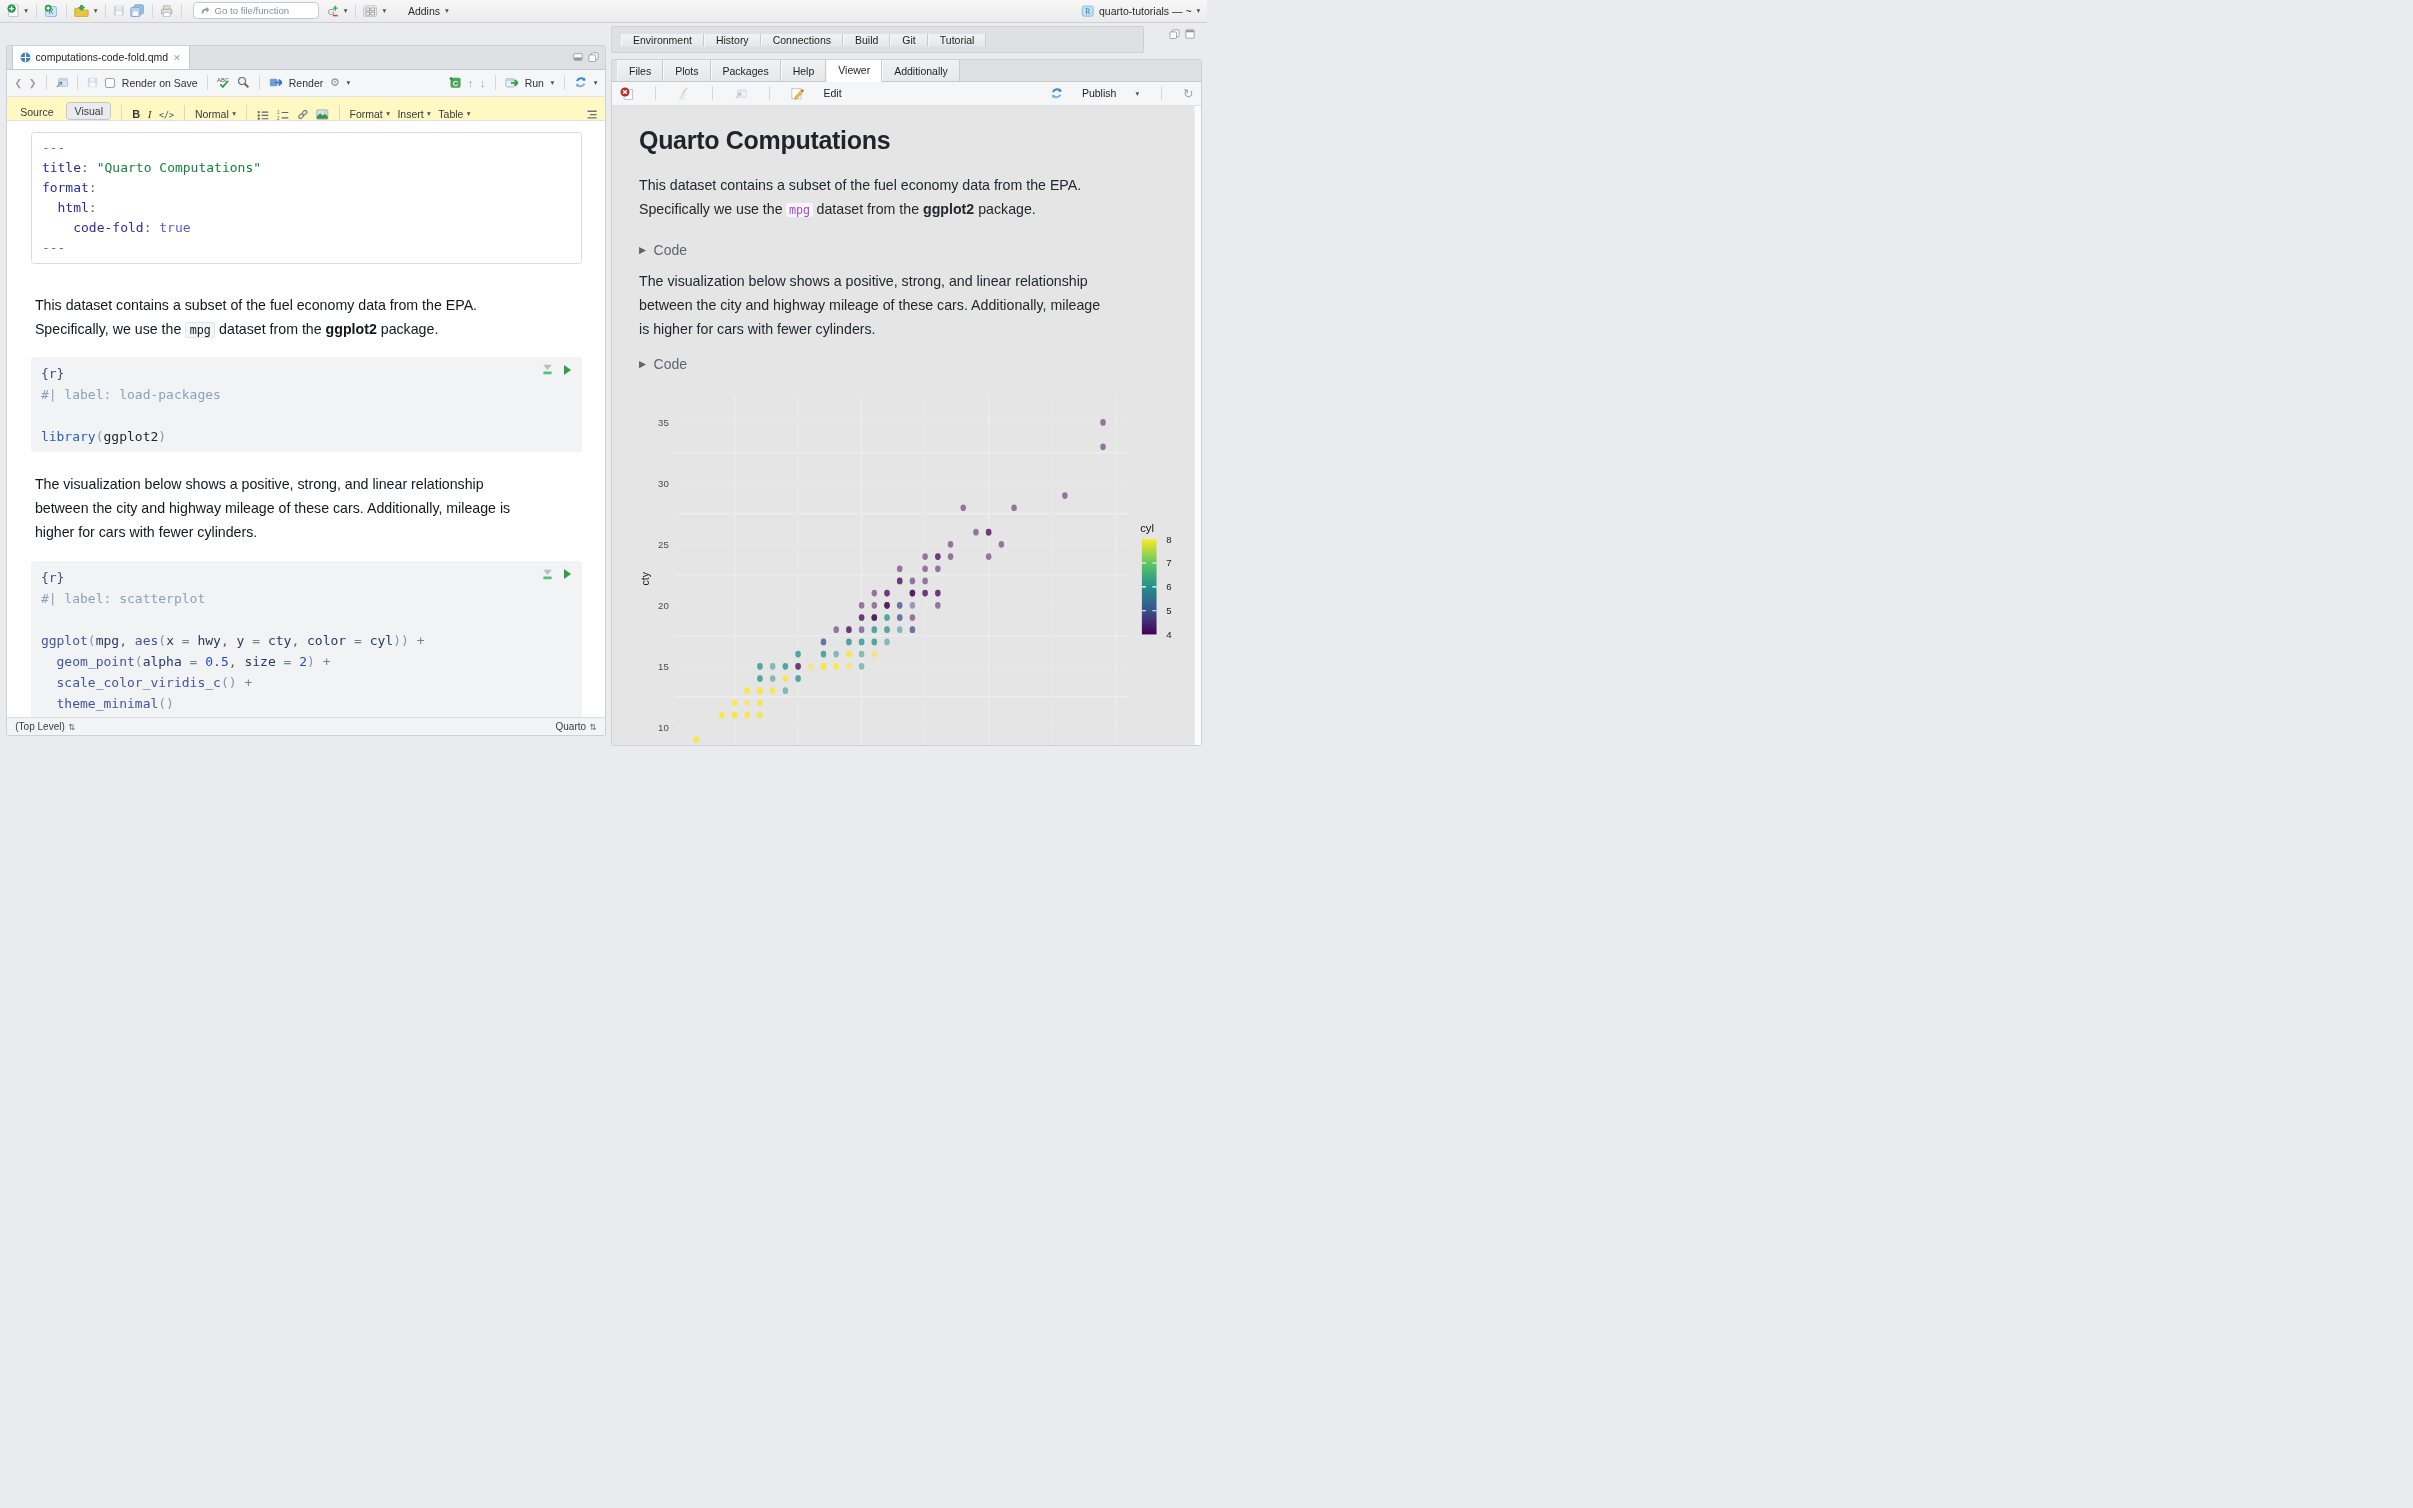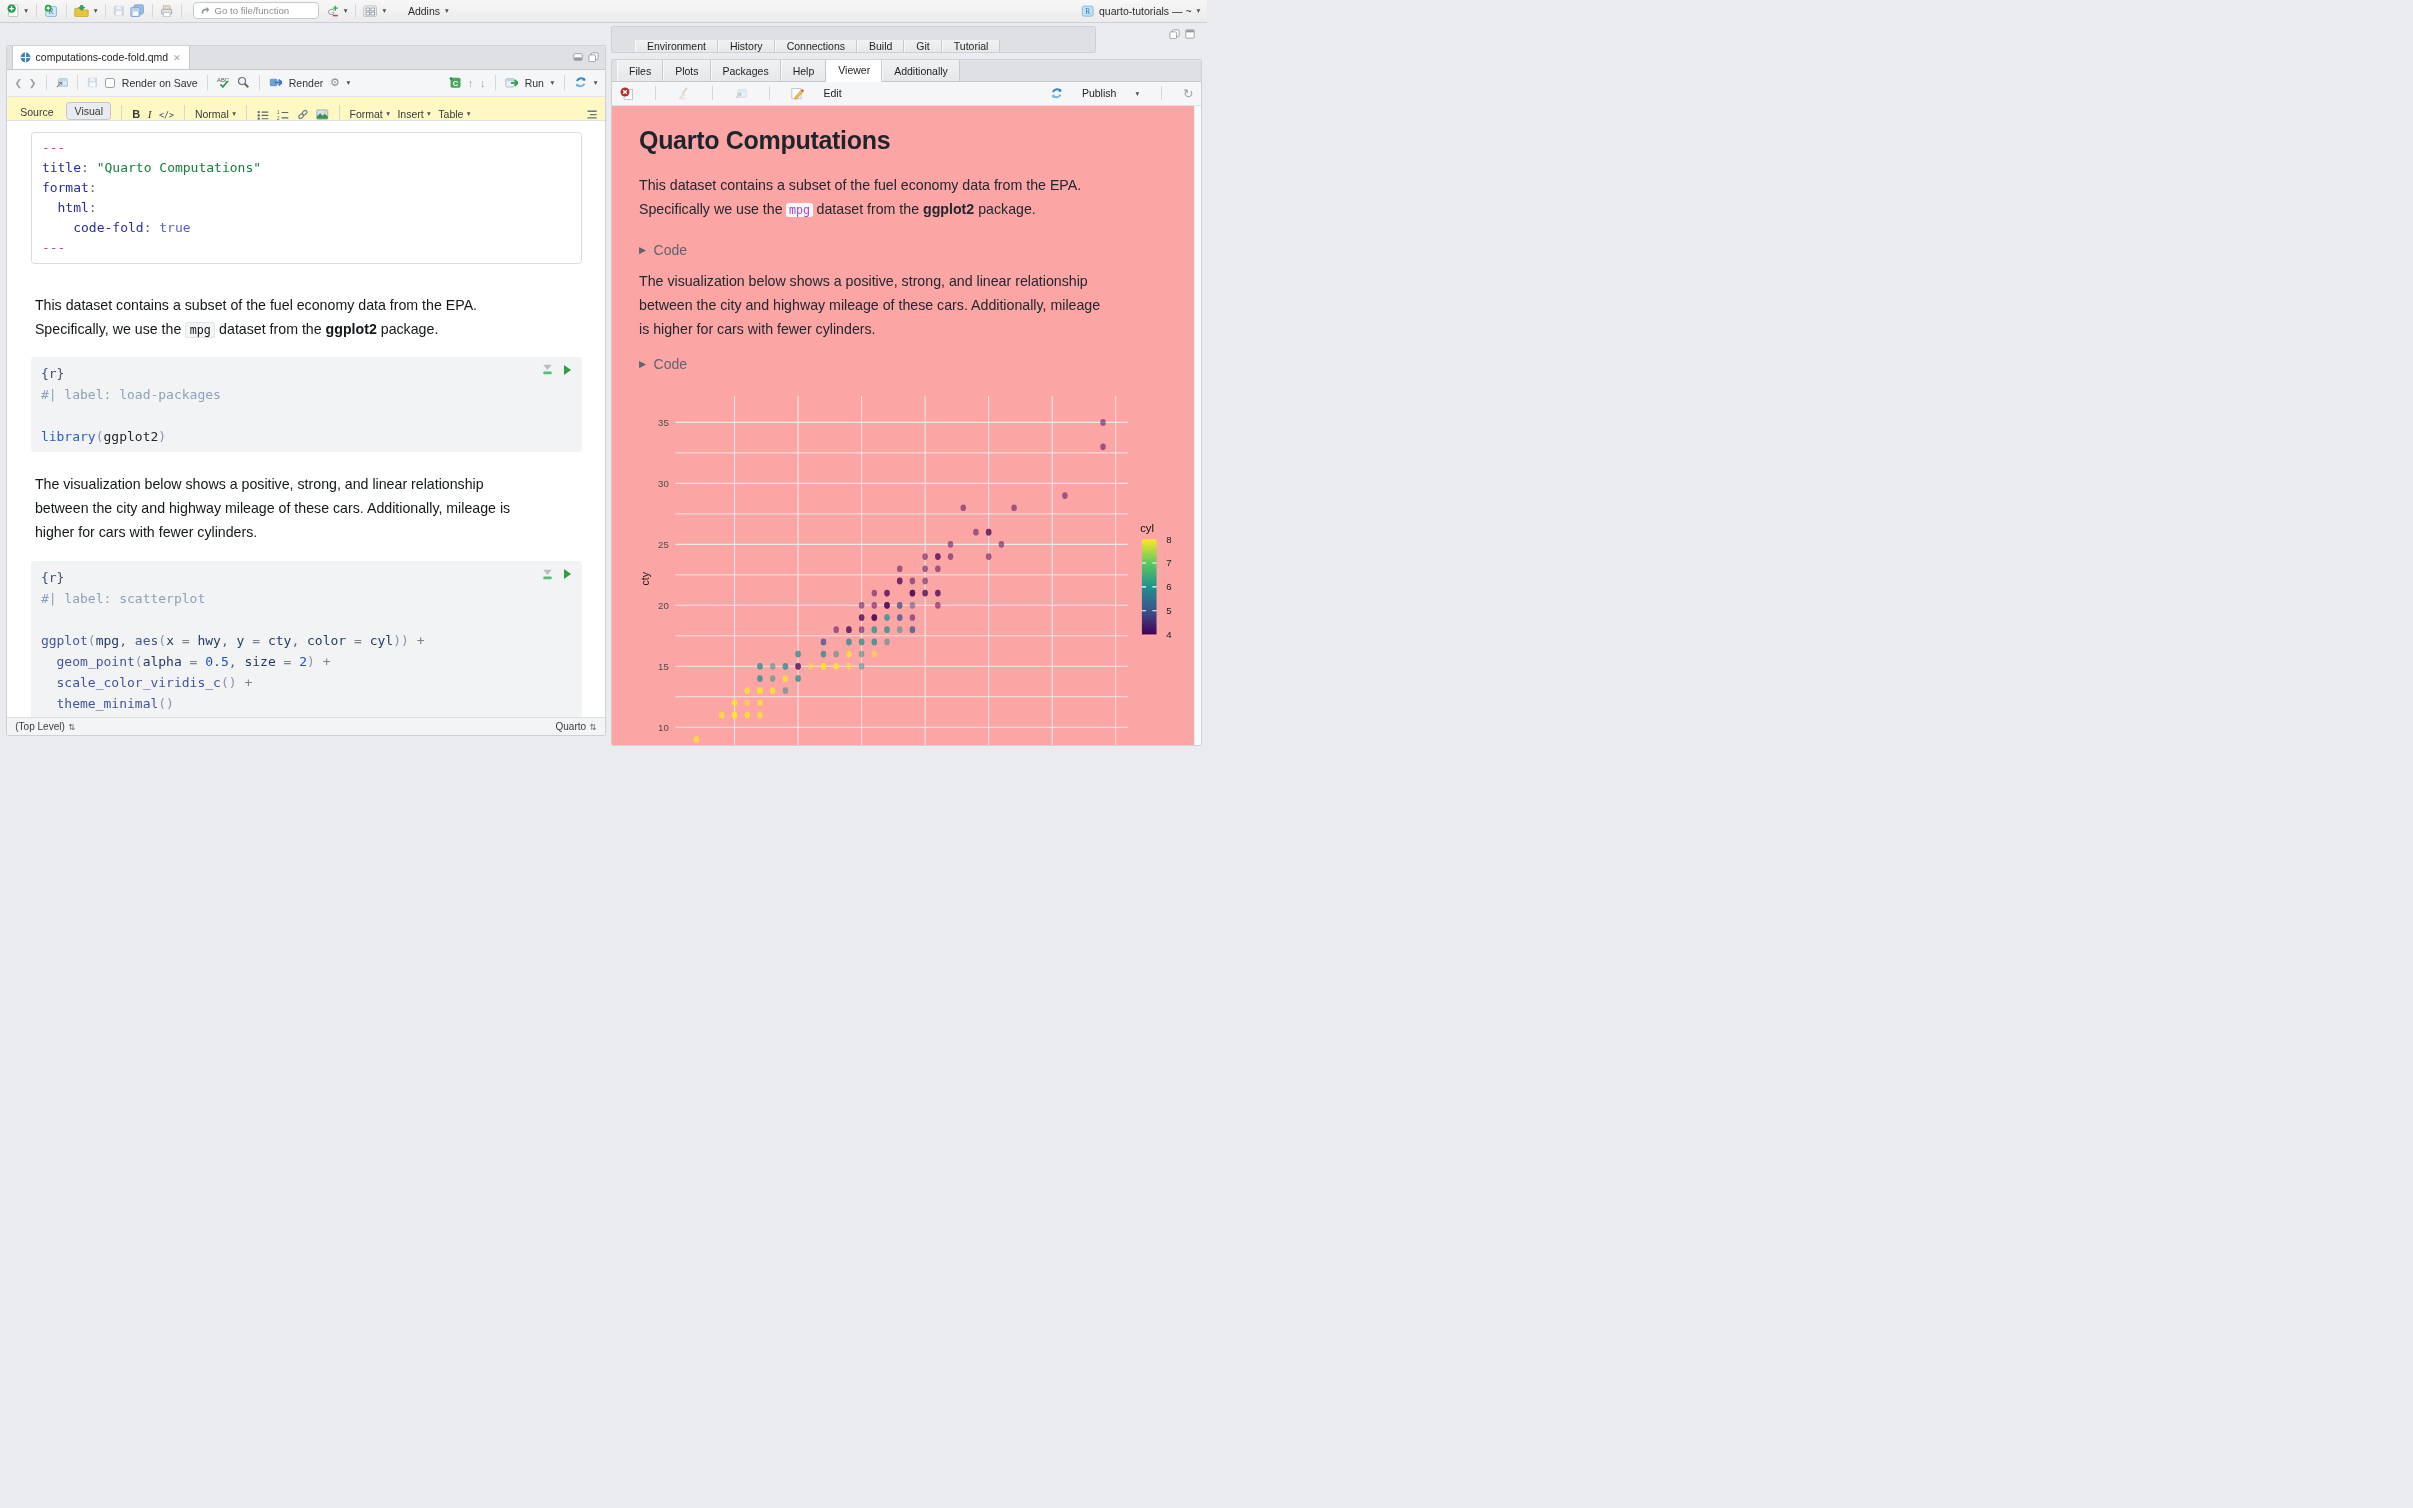--- a/index.html
+++ b/index.html
@@ -67,30 +67,30 @@
   .tk-pun{color:#59616b} .tk-paren{color:#8a93b0}
 
   .statusbar { height:17.6px; background:#f3f4f6; border-top:0.8px solid #dcdfe2; display:flex; align-items:center;
     padding:0 8.4px; font-size:10px; color:#3c3c3c; flex:none; }
   .sort-icn { font-size:8.4px; color:#666; margin-left:3.4px; }
 
   .console-pane { left:5.9px; top:723px; width:600px; height:25px; background:#e6e8ea; display:flex; align-items:center;
     padding:0 10px; font-size:10.5px; color:#1c1c1c; }
 
   
-  .rtop-pane { left:611px; top:26px; width:485px; height:27px; background:#dee0e3; display:flex; align-items:flex-end; padding-left:23px; }
+  .rtop-pane { left:611px; top:26px; width:533px; height:27px; background:#dee0e3; display:flex; align-items:center; padding-left:9px; }
   .rtab { display:flex; align-items:center; padding:0 11px; font-size:10.5px; color:#1f1f1f;
     background:linear-gradient(#f1f2f3,#e6e7e9); border-right:0.8px solid #c8cbce; border-left:0.8px solid #f8f8f9; }
   .rbot-pane { left:611px; top:59px; width:591px; height:687px; display:flex; flex-direction:column; }
   .rbot-tabbar { height:22px; padding-left:5px; }
   .rtab.small { font-size:10.5px; }
   .rtab.active { background:#fff; border-bottom:0.8px solid #fff; margin-bottom:-0.8px; }
   .vtoolbar { height:23.5px; background:#f5f6f8; border-bottom:0.8px solid #e0e2e5; display:flex; align-items:center;
     padding:0 7.5px; gap:19px; font-size:10.5px; color:#222; flex:none; }
-  .viewer-content { flex:1; background:#fca5a5; position:relative; overflow:hidden; padding:0 12px 0 27px; color:#212830; }
+  .viewer-content { flex:1; background:#e5e5e5; position:relative; overflow:hidden; padding:0 12px 0 27px; color:#212830; }
   .vh1 { margin-top:18.4px; font-size:25px; line-height:32px; font-weight:600; letter-spacing:-0.3px; color:#1e242b; }
   .vpara { font-size:14.2px; line-height:24px; margin-right:39px; }
   .vp1 { margin-top:17px; } .vp2 { margin-top:11px; }
   .codefold { margin-top:20px; color:#5d666e; font-size:14px; display:flex; align-items:center; gap:7.5px; }
   .codefold.second { margin-top:15px; }
   .disc { font-size:9.2px; color:#5d666e; }
   .vscroll { position:absolute; right:0; top:0; bottom:0; width:7.5px; background:#fafbfc; border-left:0.8px solid #eceef0; }
   #plot-svg { position:absolute; left:13.4px; top:290px; }
 </style>
 </head>

